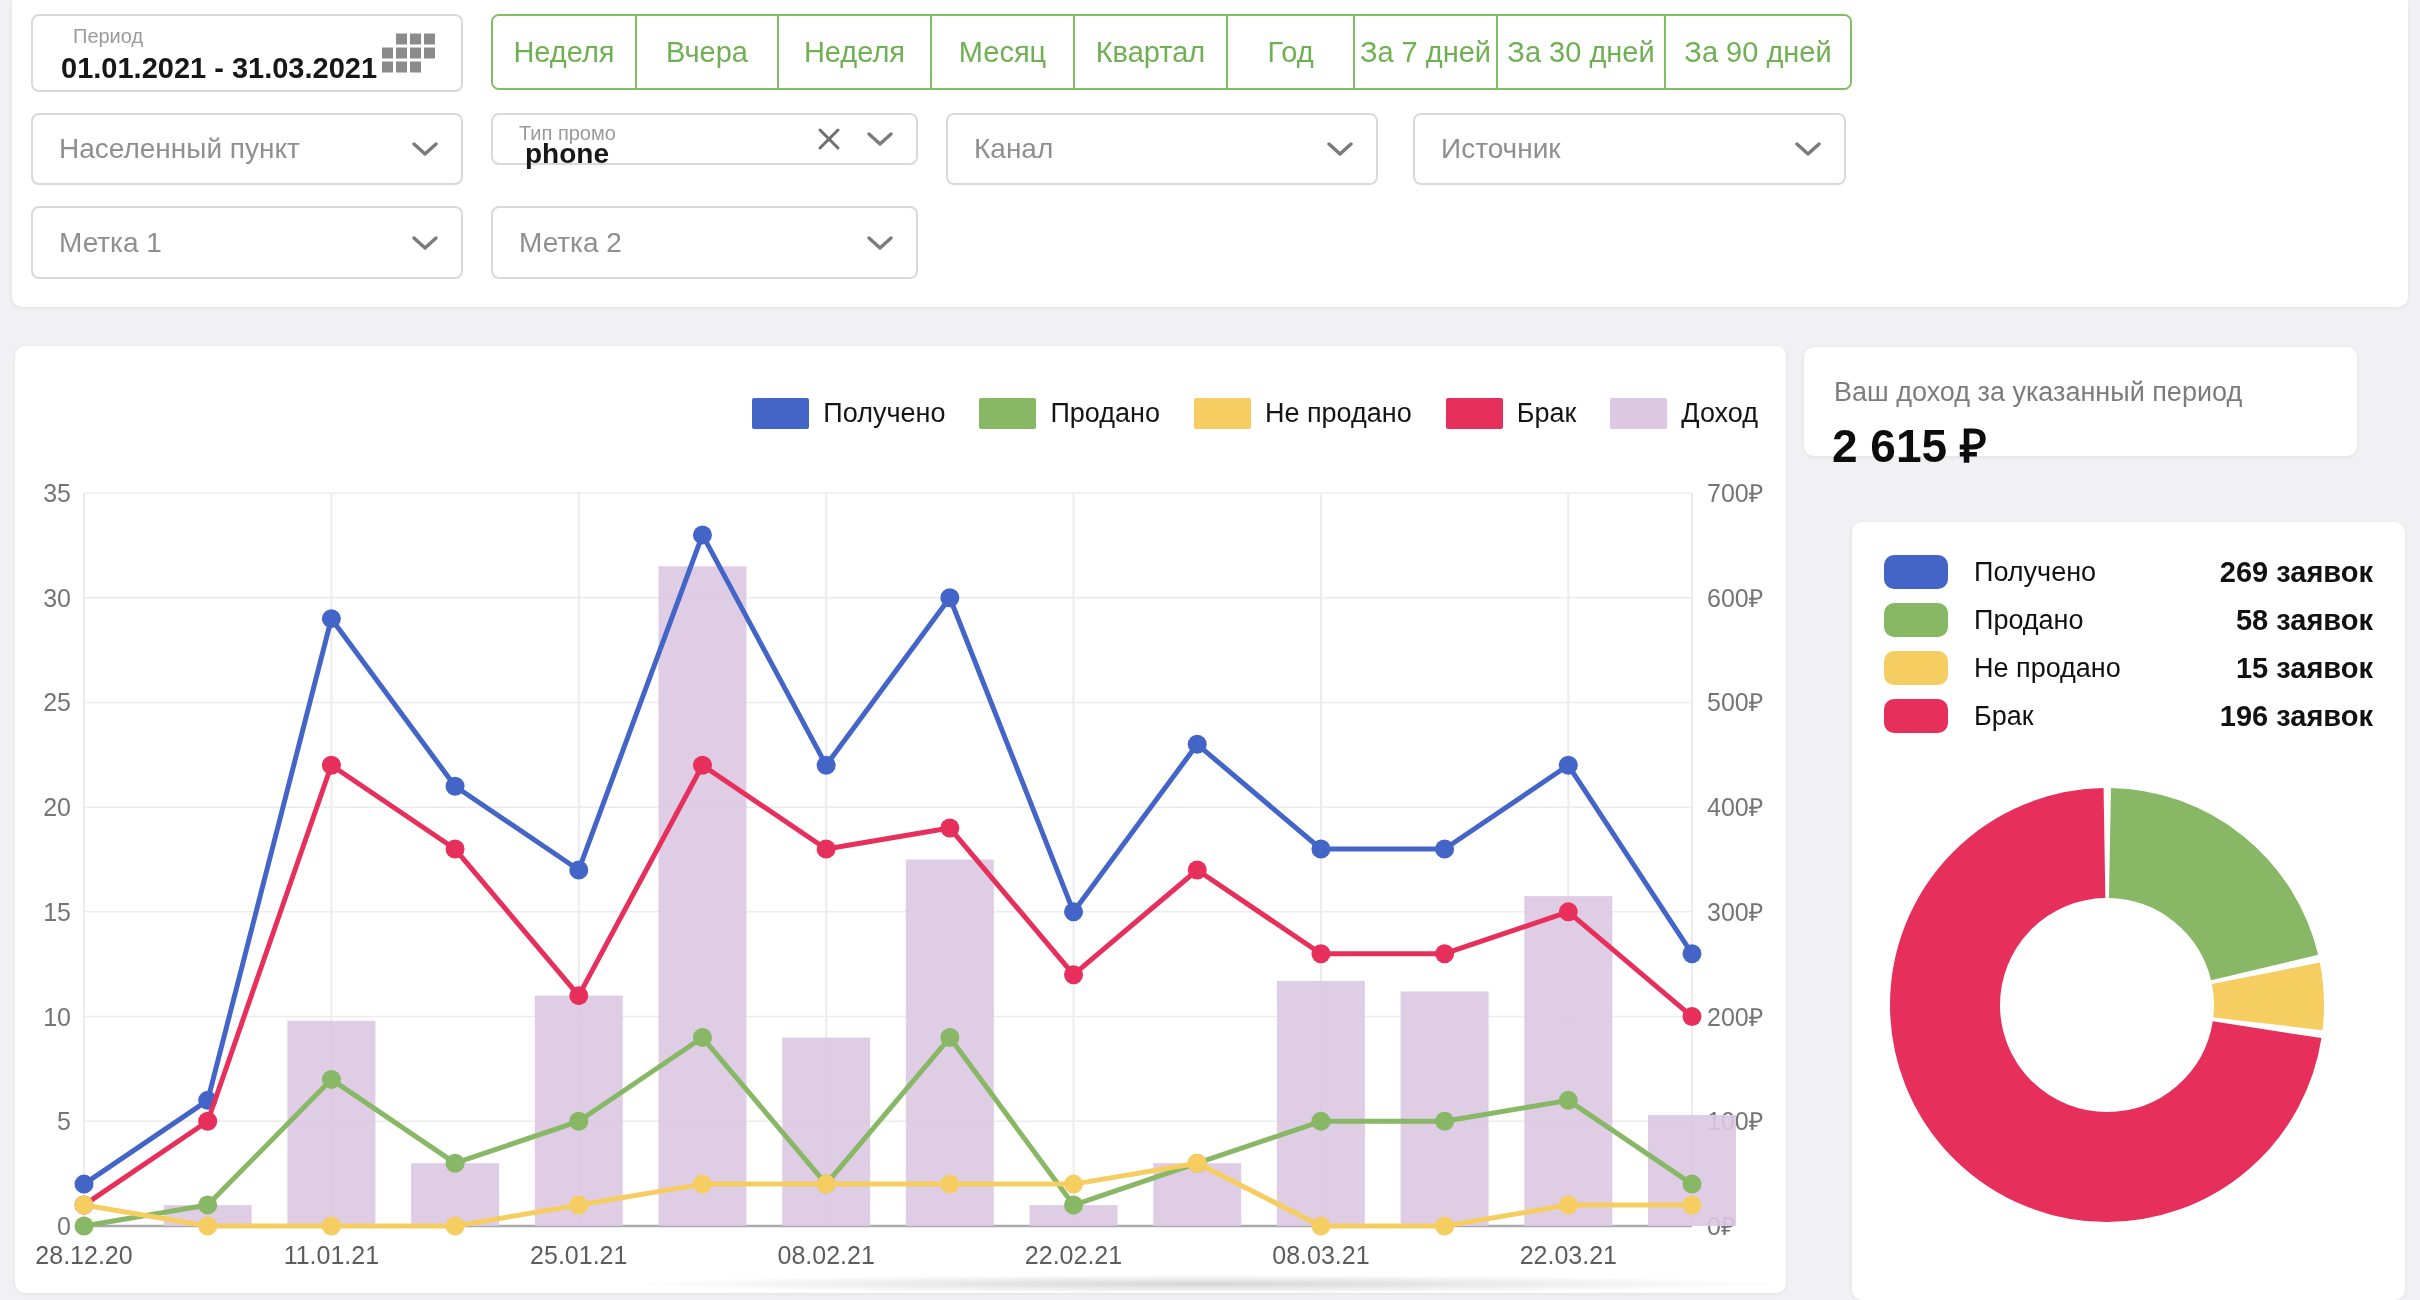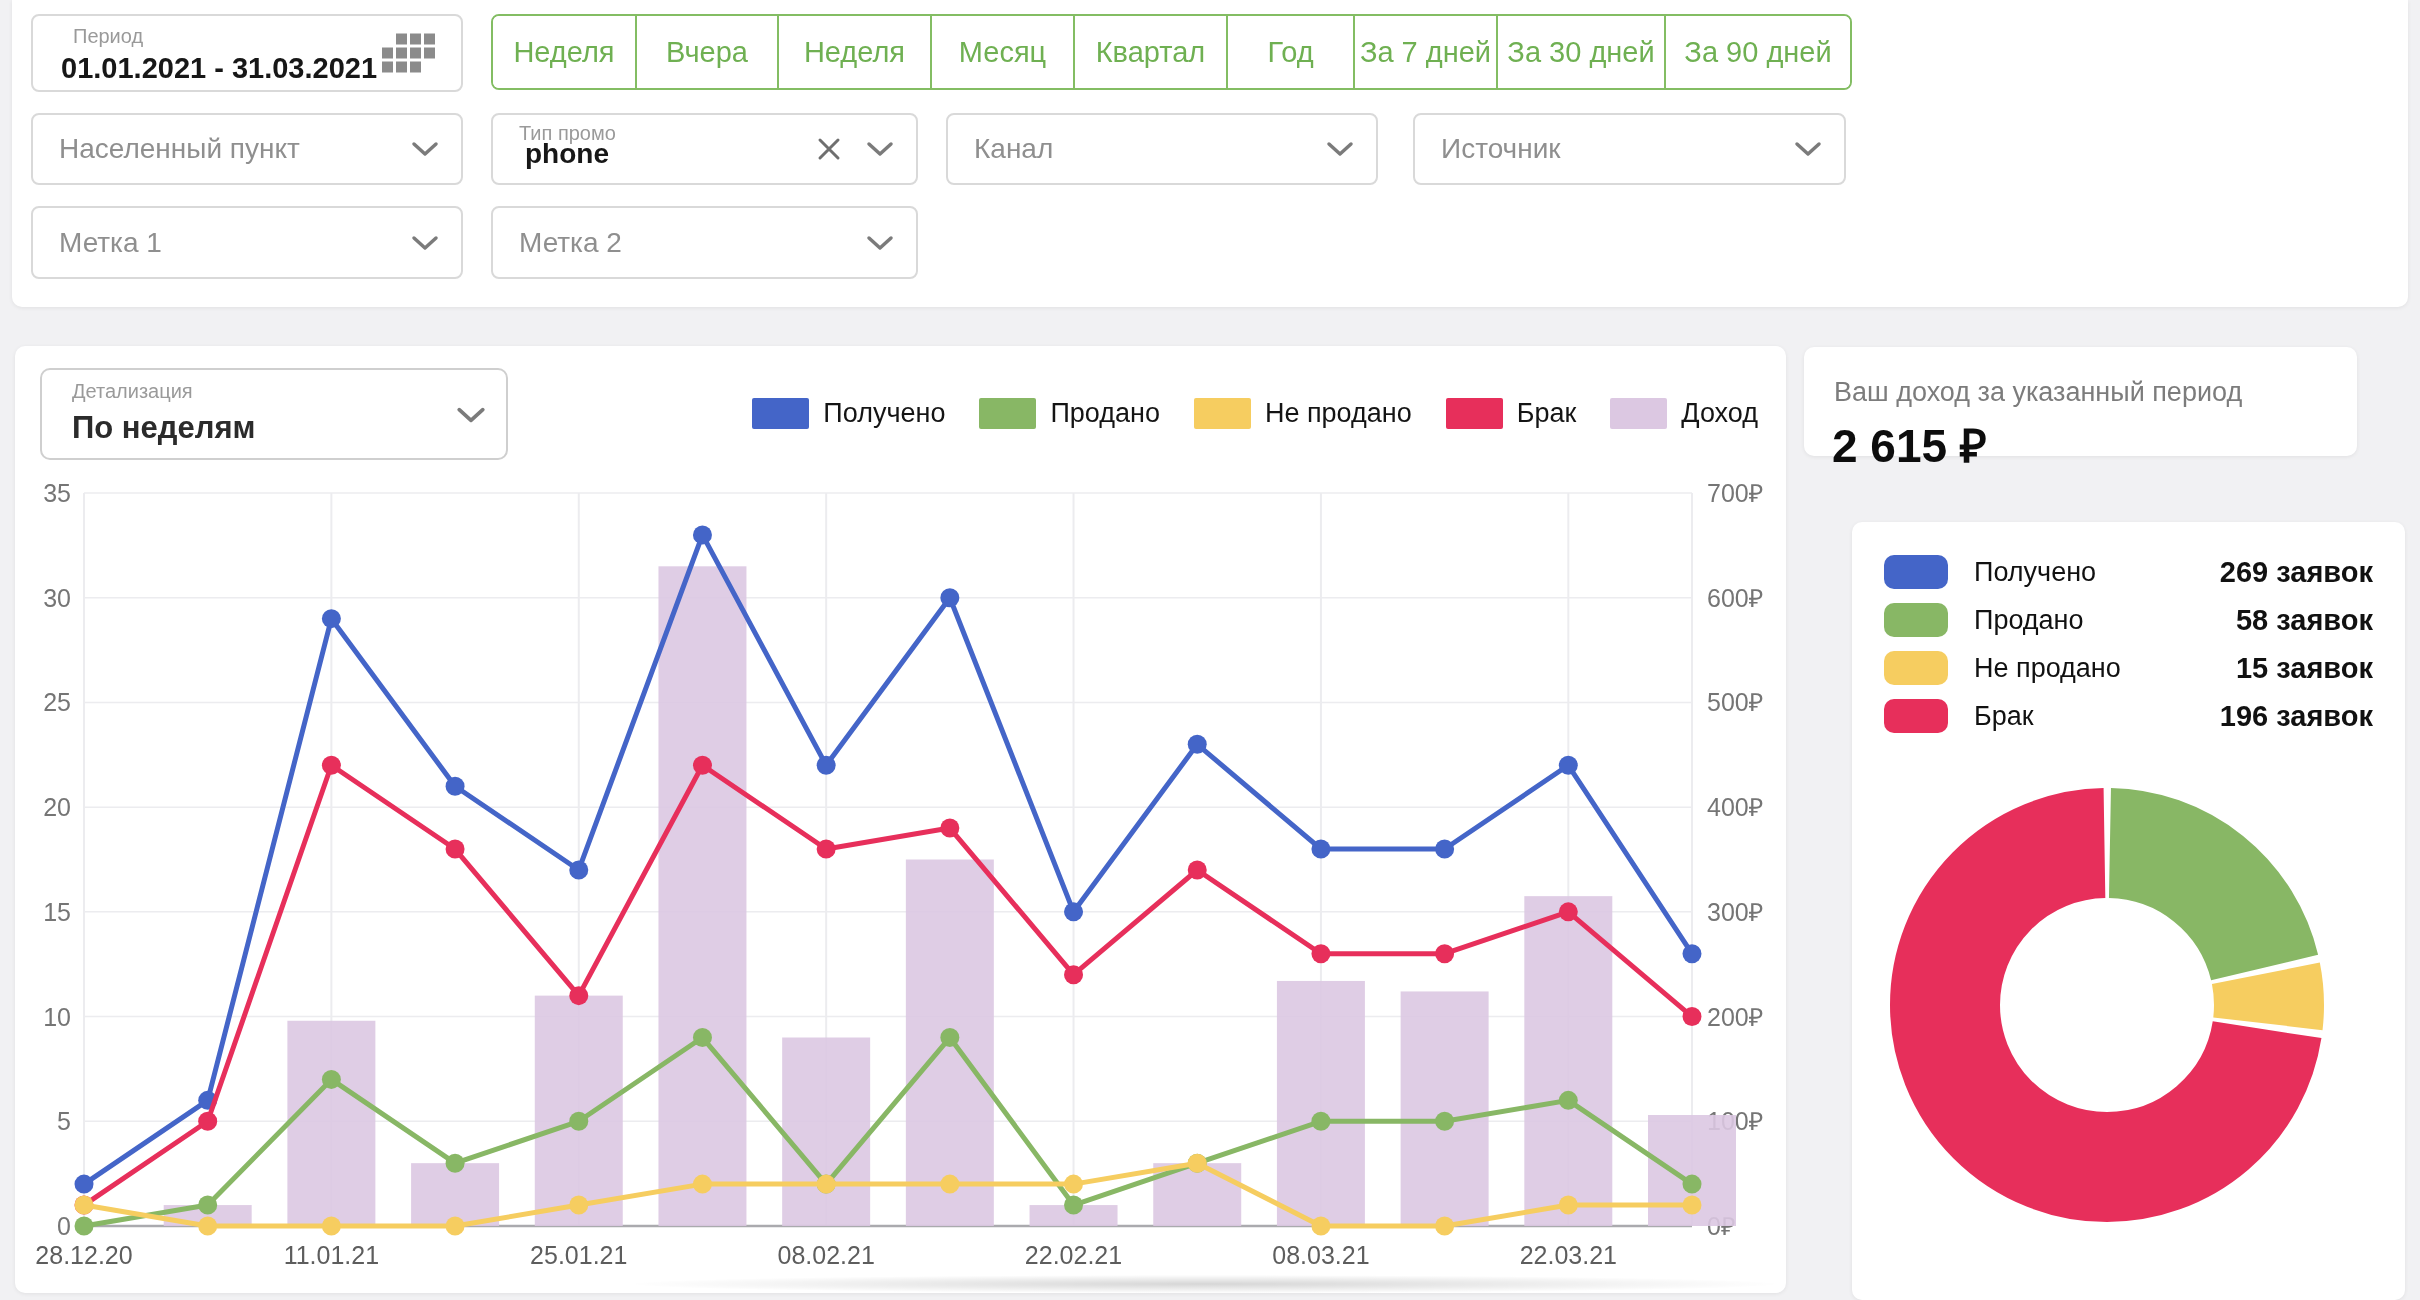--- a/index.html
+++ b/index.html
@@ -105,21 +105,21 @@
 
     <div class="field-box" style="left:19px; top:113px; width:432px; height:72px;">
       <span class="placeholder">Населенный пункт</span>
       <span class="chevron">
         <svg width="28" height="16" viewBox="0 0 28 16">
             <polyline points="3,3 14,13 25,3" fill="none" stroke="#7b7b7b" stroke-width="3.5" stroke-linecap="round" stroke-linejoin="round"></polyline>
           </svg>
       </span>
     </div>
 
-    <div class="field-box" style="left:479px; top:113px; width:427px; height:72px;">
+    <div class="field-box" style="left:479px; top:113px; width:427px; height:52px;">
       <div class="f-label" style="left:26px; top:7px;">Тип промо</div>
       <div class="f-value" style="left:26px; top:23px; font-size:28px;margin-left:6px;">phone</div>
       <span class="clear-x">
         <svg width="26" height="26" viewBox="0 0 26 26">
             <path d="M4 4 L22 22 M22 4 L4 22" stroke="#6f6f6f" stroke-width="3" stroke-linecap="round"></path>
           </svg>
       </span>
       <span class="chevron">
         <svg width="28" height="16" viewBox="0 0 28 16">
             <polyline points="3,3 14,13 25,3" fill="none" stroke="#7b7b7b" stroke-width="3.5" stroke-linecap="round" stroke-linejoin="round"></polyline>
@@ -158,29 +158,20 @@
       <span class="placeholder">Метка 2</span>
       <span class="chevron">
         <svg width="28" height="16" viewBox="0 0 28 16">
             <polyline points="3,3 14,13 25,3" fill="none" stroke="#7b7b7b" stroke-width="3.5" stroke-linecap="round" stroke-linejoin="round"></polyline>
           </svg>
       </span>
     </div>
   </section>
 
   <section class="card chart-card">
-    <div class="detail-box">
-      <div class="f-label">Детализация</div>
-      <div class="f-value">По неделям</div>
-      <span class="chevron">
-        <svg width="30" height="18" viewBox="0 0 28 16">
-            <polyline points="3,3 14,13 25,3" fill="none" stroke="#7b7b7b" stroke-width="3.5" stroke-linecap="round" stroke-linejoin="round"></polyline>
-          </svg>
-      </span>
-    </div>
     <div class="chart-legend" id="chart-legend">
         <div class="legend-item">
           <span class="legend-swatch" style="background: rgb(68, 101, 200);"></span>
           <span class="legend-label">Получено</span>
         </div>
         <div class="legend-item">
           <span class="legend-swatch" style="background: rgb(136, 183, 101);"></span>
           <span class="legend-label">Продано</span>
         </div>
         <div class="legend-item">

